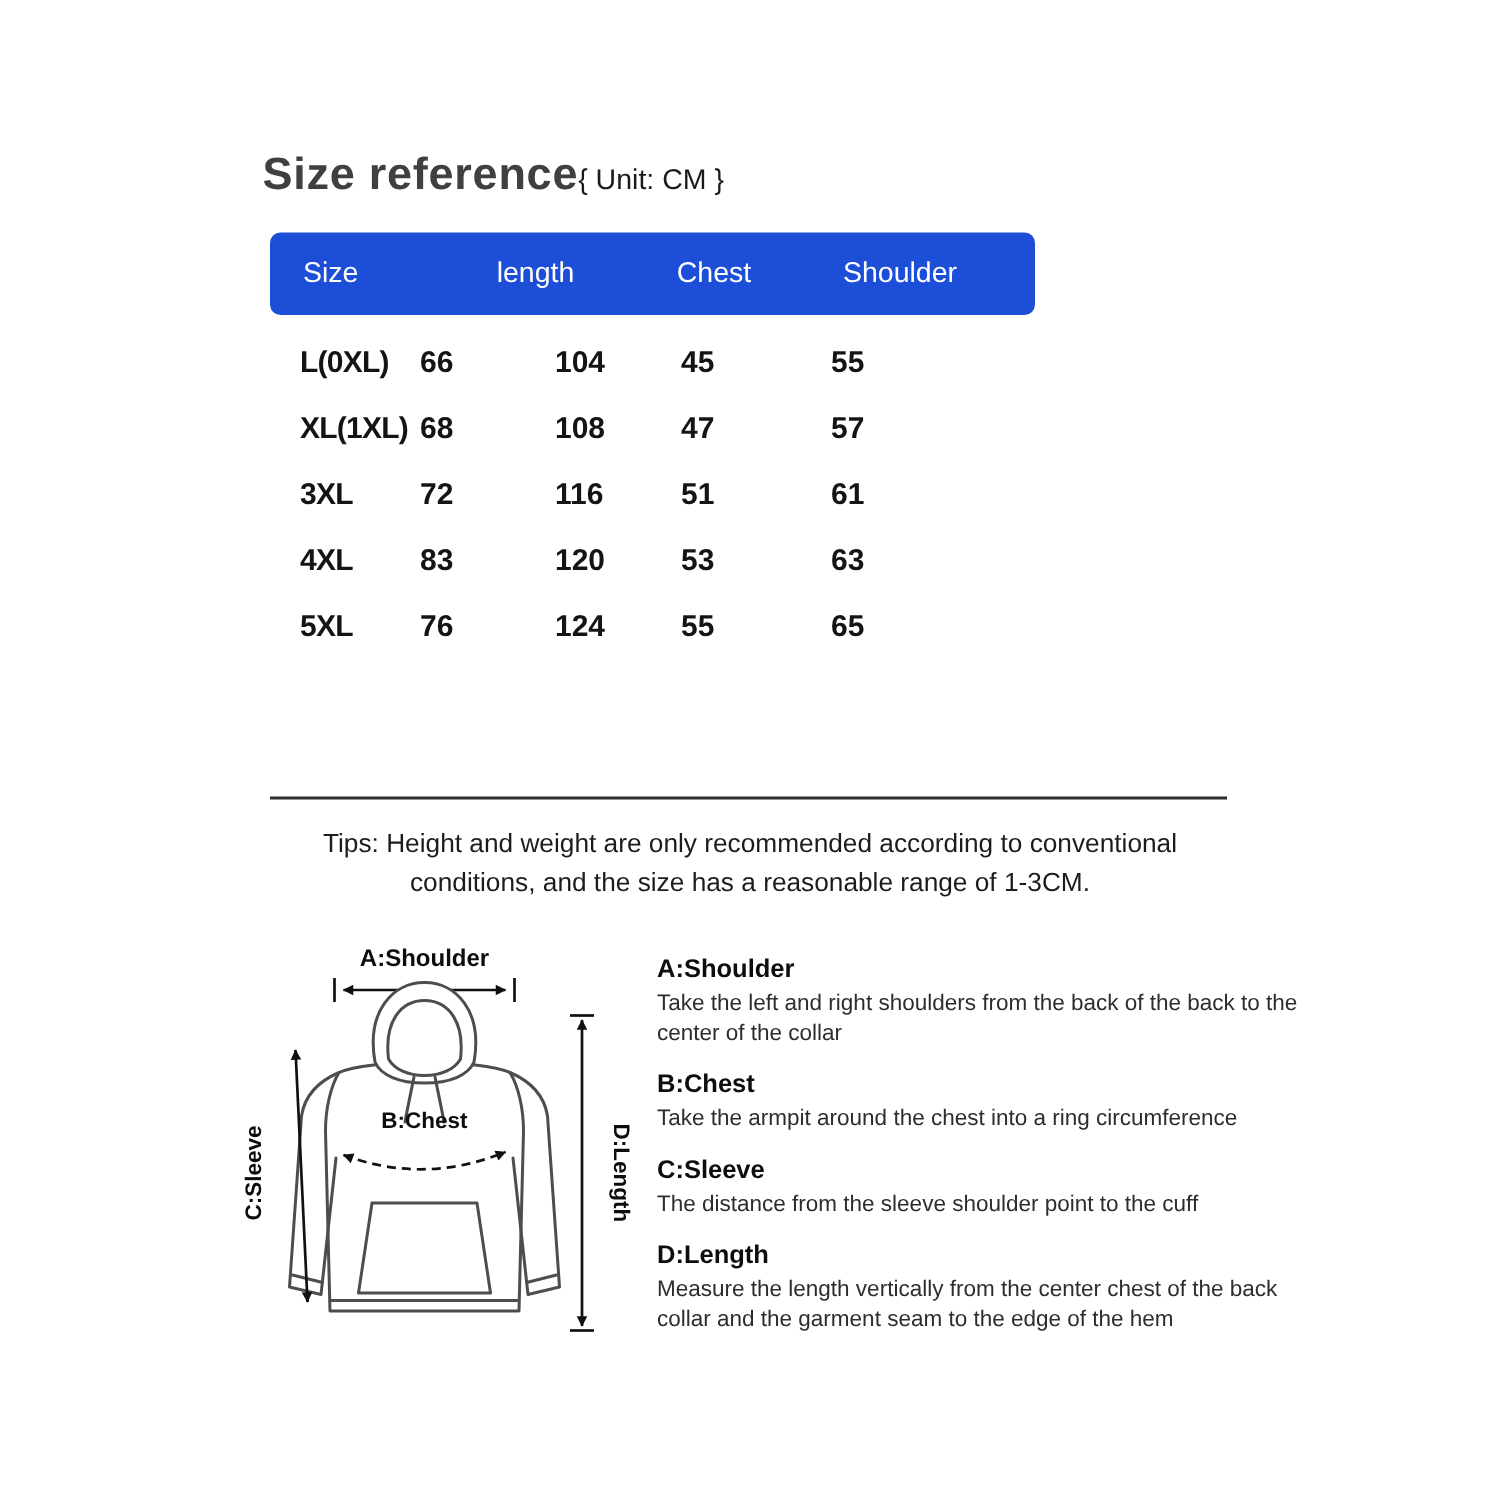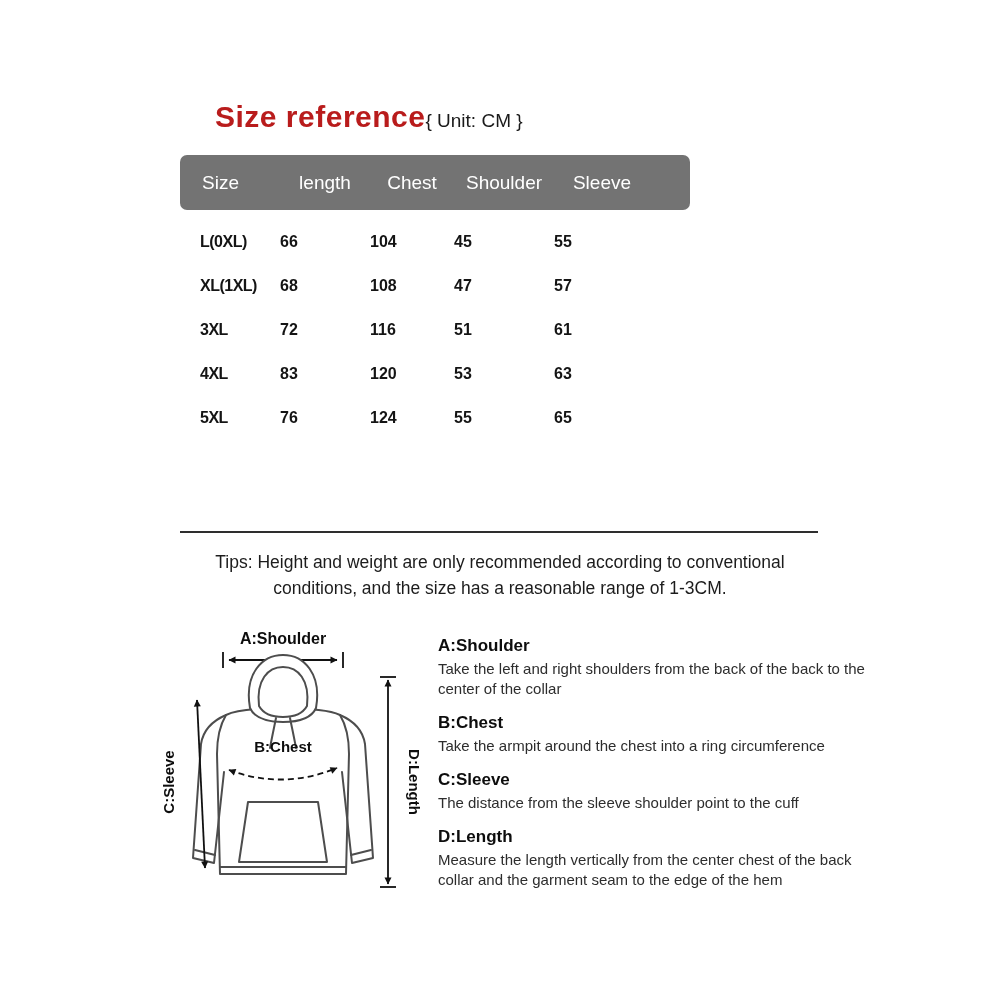--- a/index.html
+++ b/index.html
@@ -2,36 +2,36 @@
 <html><head>
 <meta charset="utf-8">
 <style>
   * { margin: 0; padding: 0; box-sizing: border-box; }
   html, body { background: #ffffff; }
   body { font-family: "Liberation Sans", sans-serif; color: #111; }
   .page { position: relative; width: 1000px; height: 1000px; background: #fff; overflow: hidden; }
 
   
   .title-row { position: absolute; left: 175px; top: 100px; white-space: nowrap; }
-  .title { font-size: 30px; font-weight: bold; color: #b91c1c; letter-spacing: 0.5px; margin-left: 40px; }
+  .title { font-size: 30px; font-weight: bold; color: #404040; letter-spacing: 0.5px; }
   .unit { font-size: 19px; font-weight: 400; color: #1a1a1a; }
 
   
   .thead {
     position: absolute; left: 180px; top: 155px; width: 510px; height: 55px;
-    background: #737373; border-radius: 7px;
+    background: #1d4ed8; border-radius: 7px;
     display: grid; grid-template-columns: 100px 90px 84px 100px 96px;
-    align-items: center; color: #ffffff; font-size: 19px; font-weight: 500;
+    align-items: center; color: #ffffff; font-size: 19px; font-weight: 500; gap: 32px;
   }
   .th { text-align: center; }
   .th-size { text-align: left; padding-left: 22px; }
   .tbody { position: absolute; left: 180px; top: 220px; width: 510px; }
   .tr {
     display: grid; grid-template-columns: 100px 90px 84px 100px 96px;
-    height: 44px; align-items: center; font-size: 16px; font-weight: bold; color: #141414;
+    height: 44px; align-items: center; font-size: 20px; font-weight: bold; color: #141414;
   }
   .td { text-align: left; }
   .td-size { text-align: left; padding-left: 20px; letter-spacing: -0.5px; }
 
   
   .divider { position: absolute; left: 180px; top: 531px; width: 638px; border-top: 2px solid #2e2e2e; }
   .tips { position: absolute; left: 0; top: 549px; width: 1000px; text-align: center;
           font-size: 17.5px; color: #1c1c1c; line-height: 26px; }
 
   

